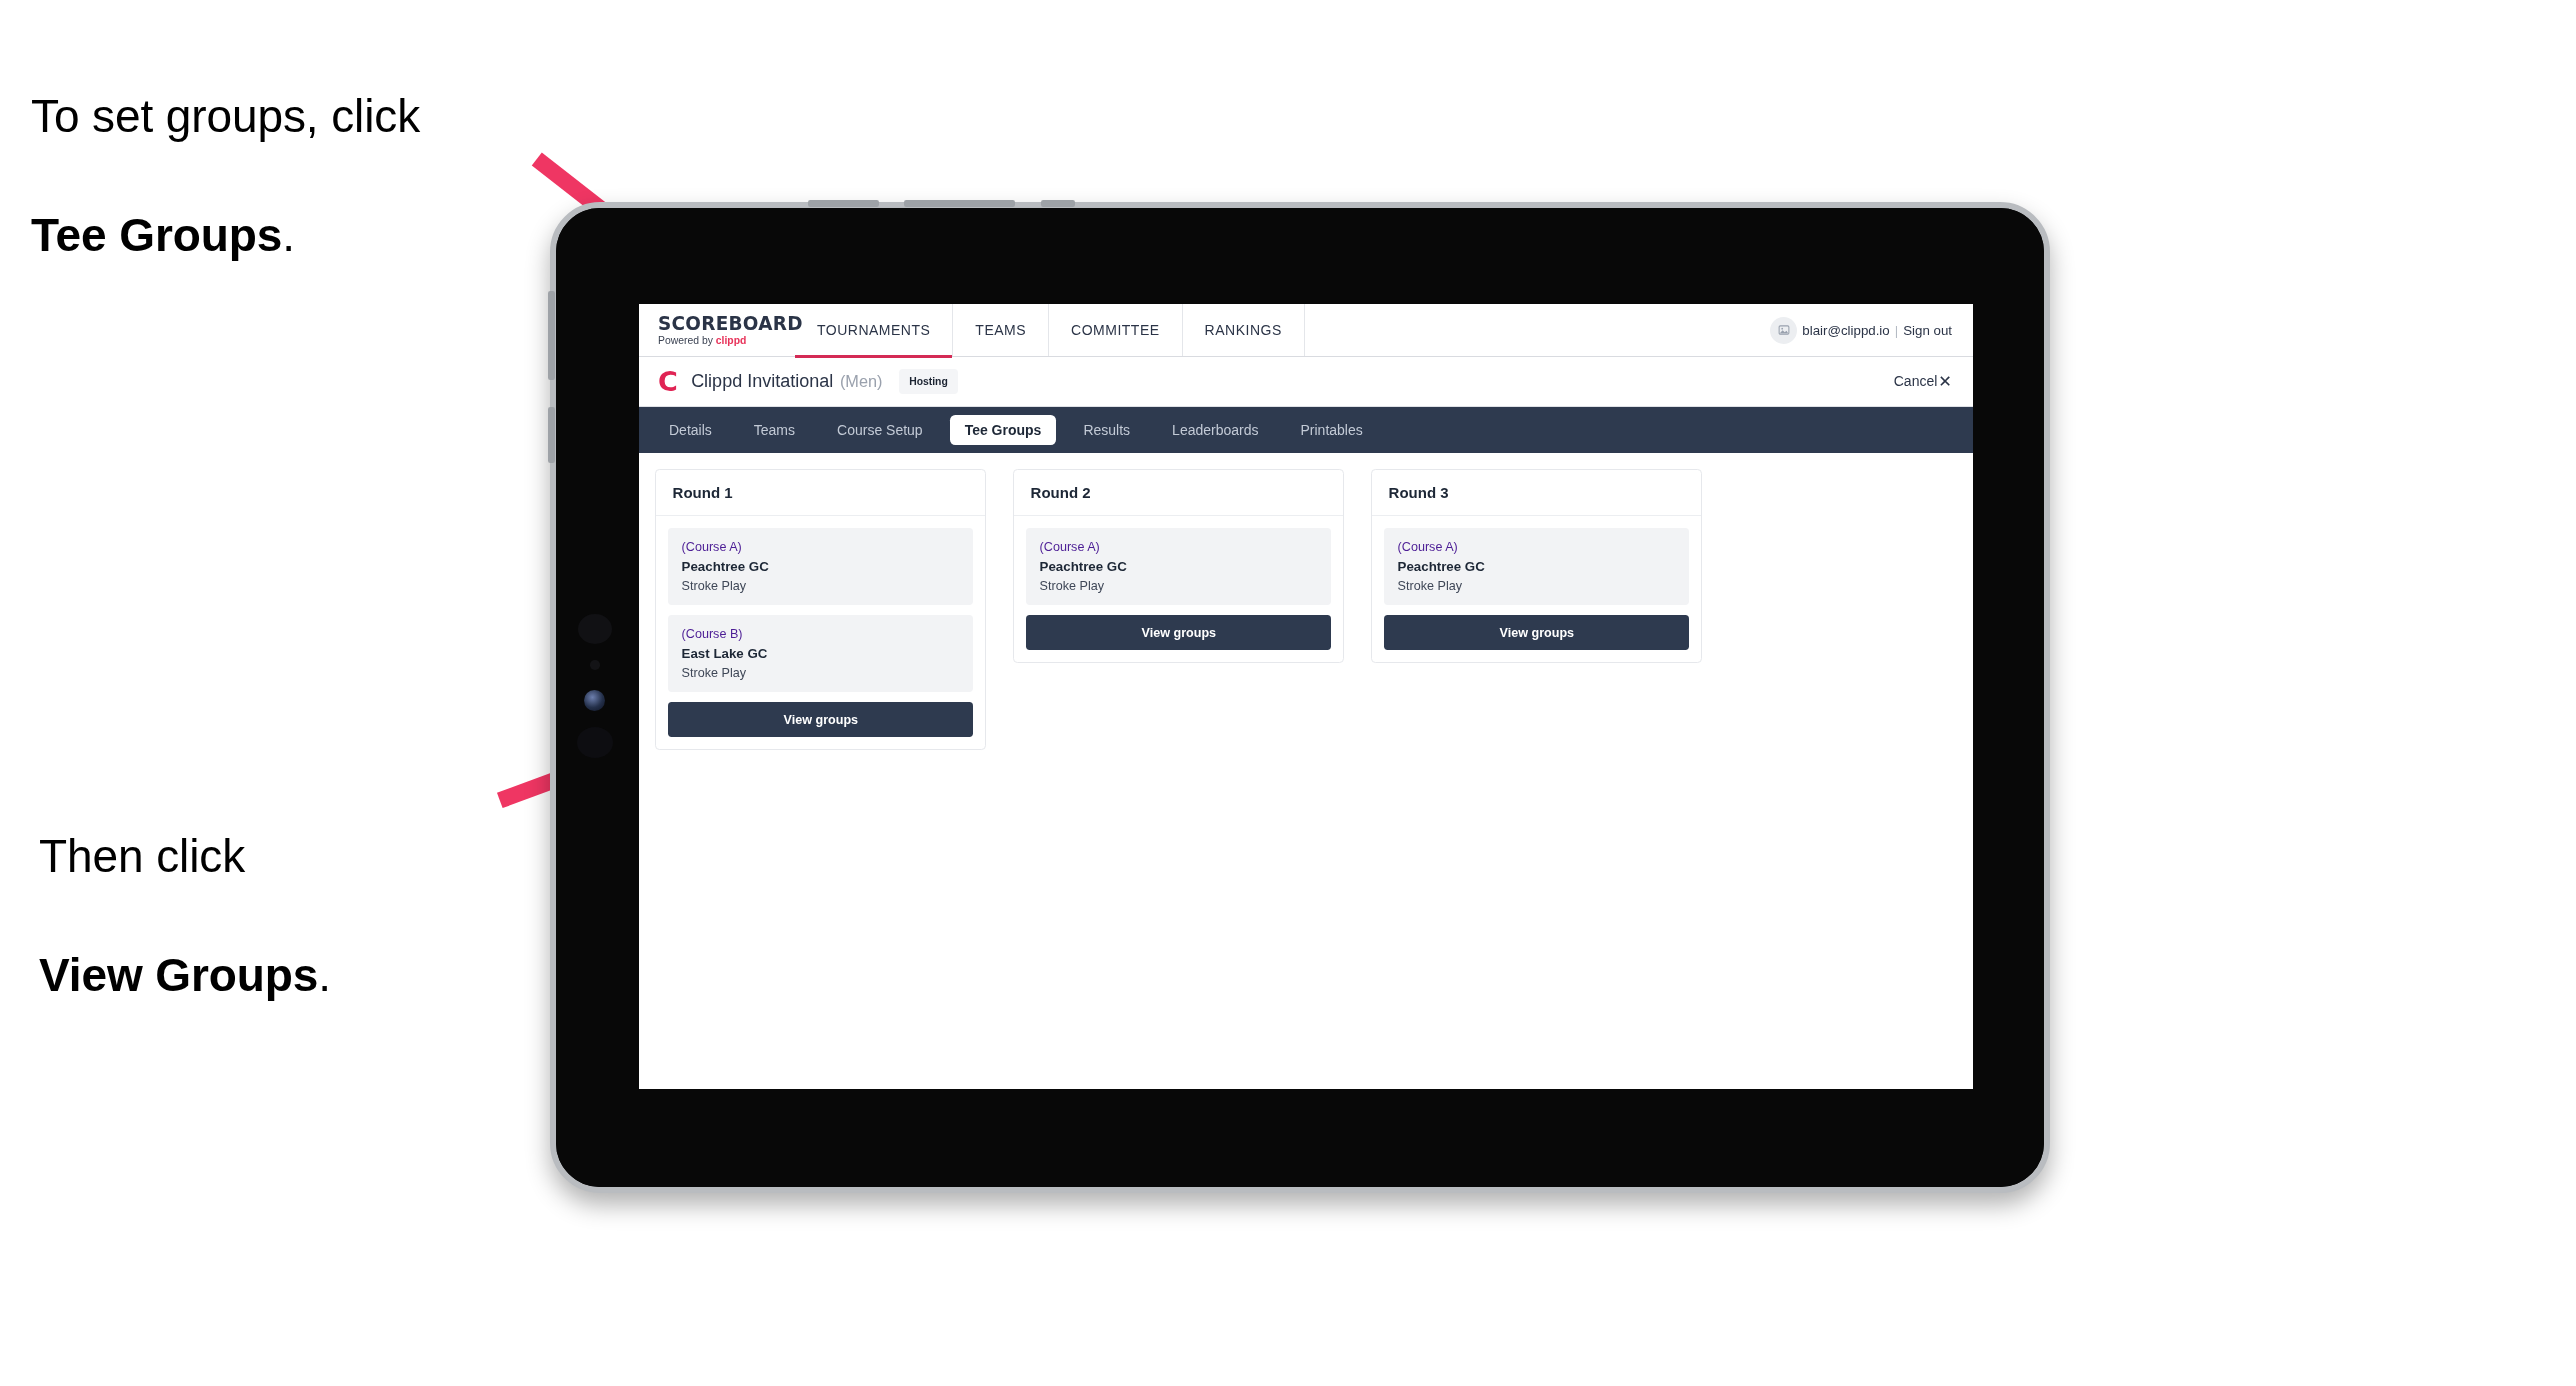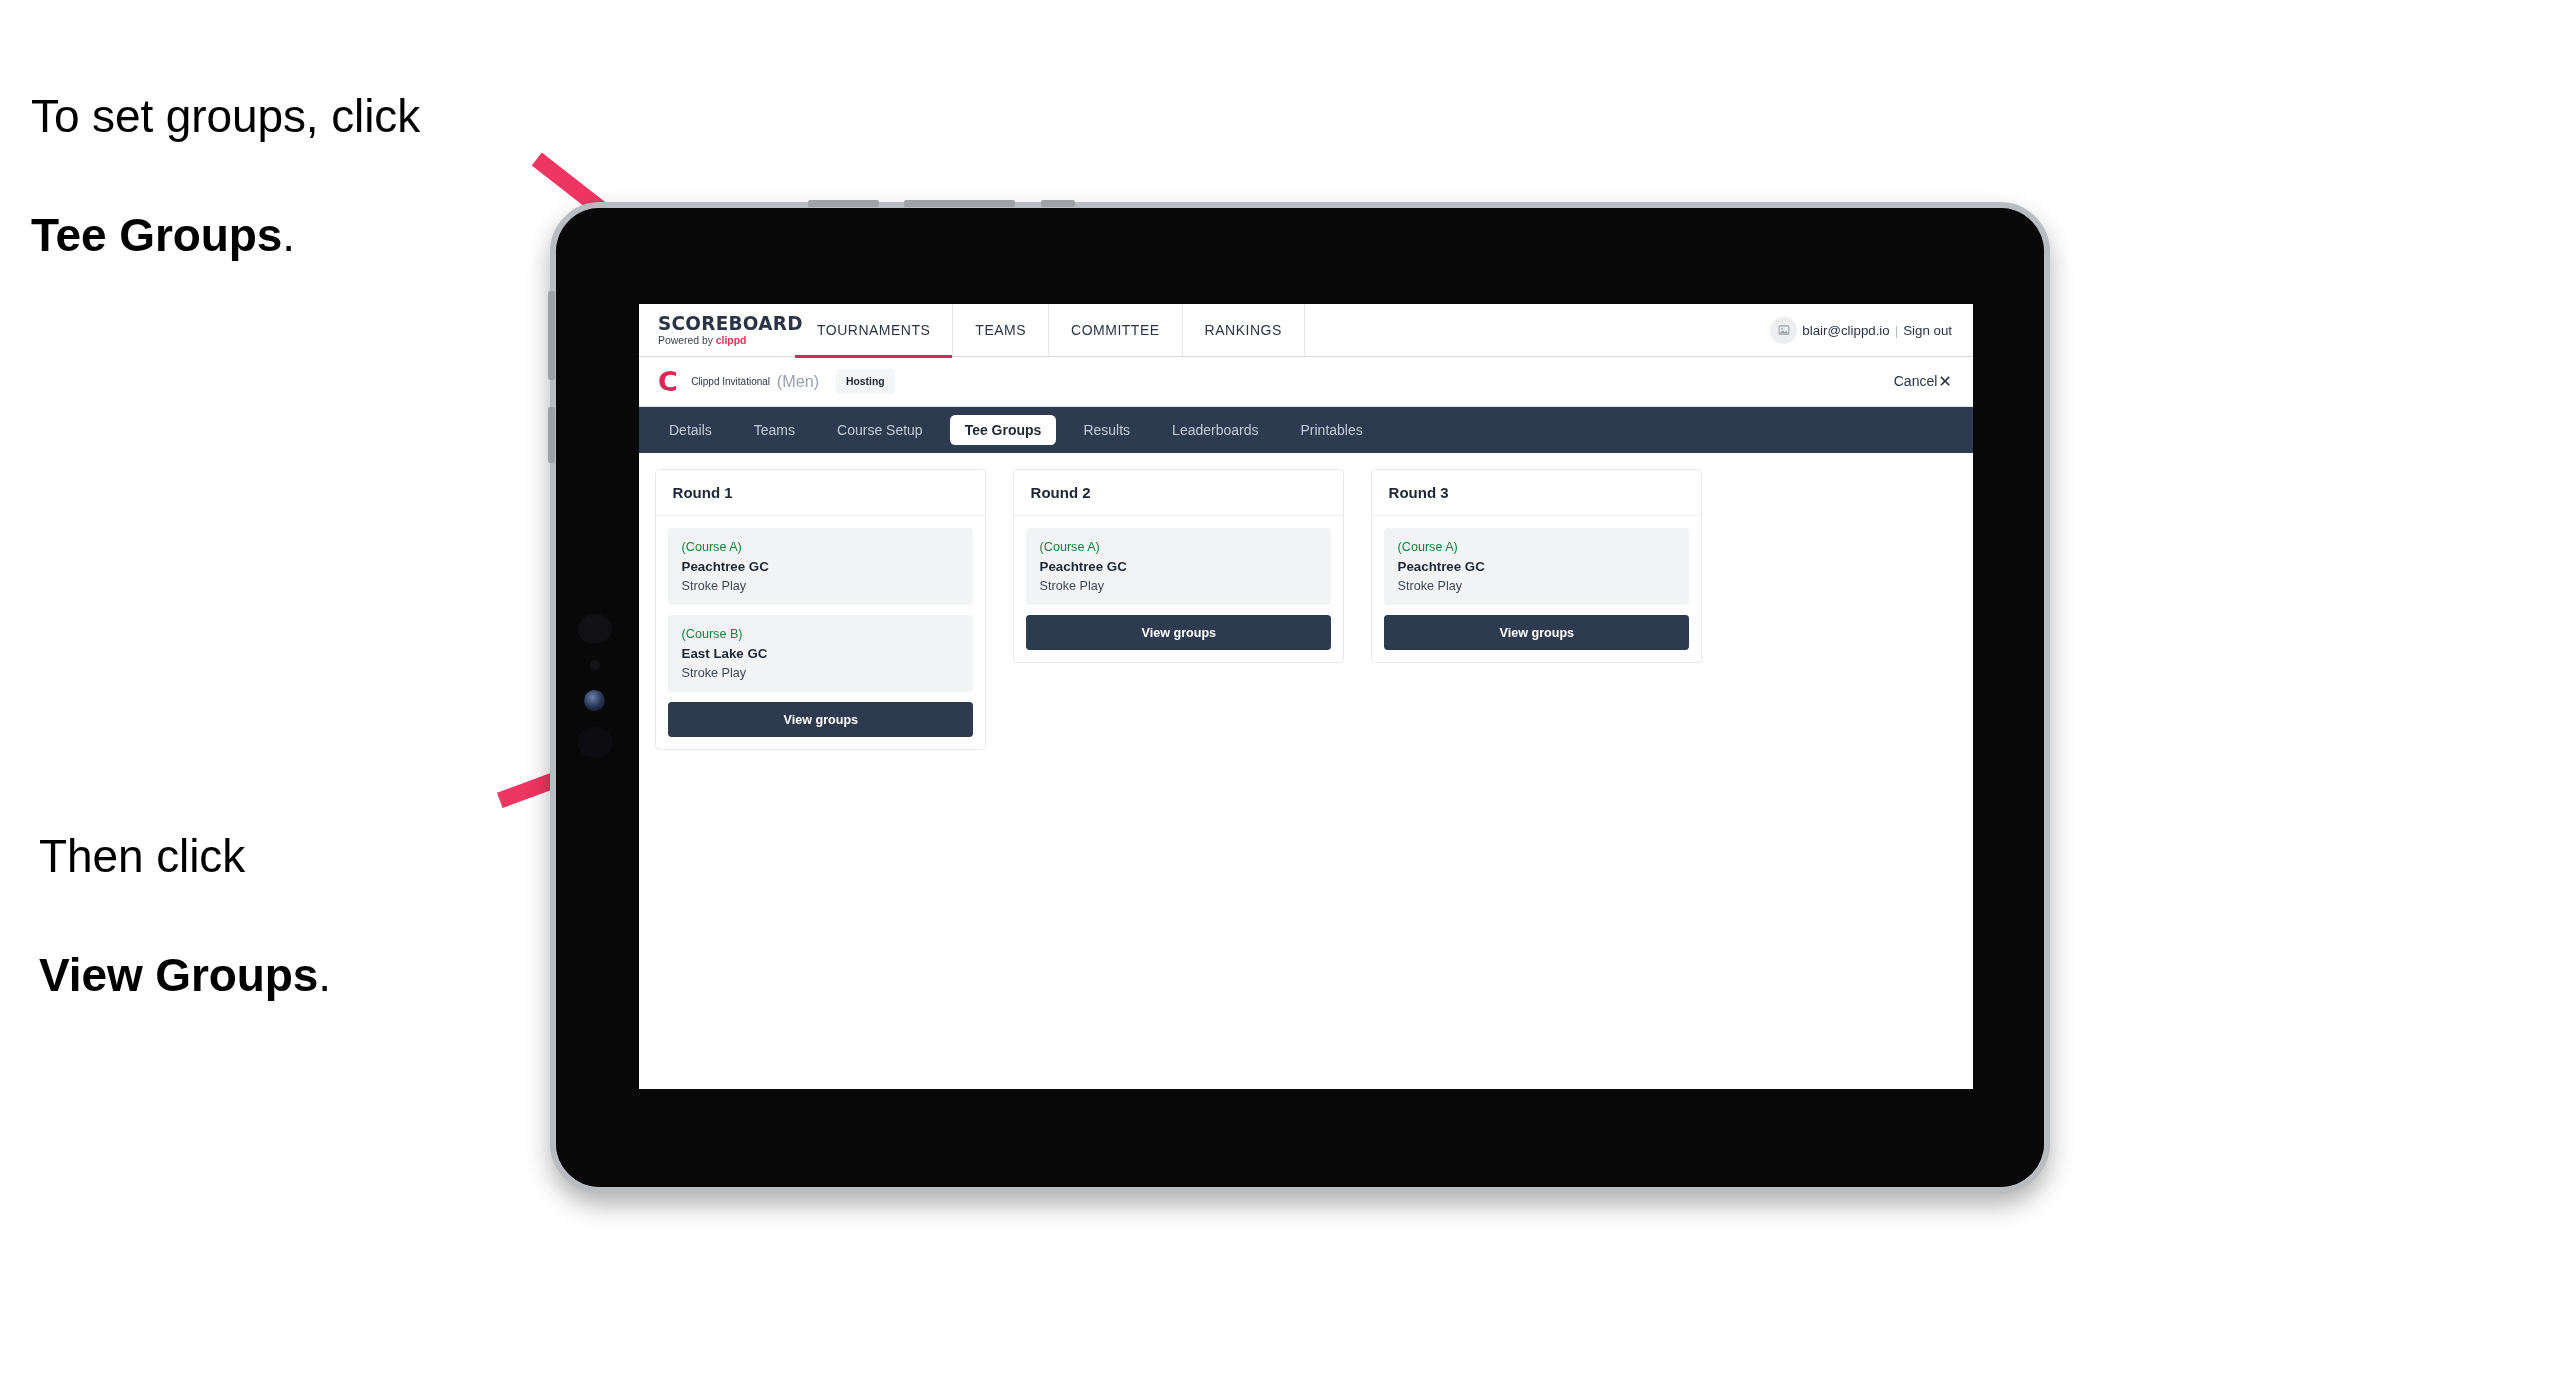--- a/index.html
+++ b/index.html
@@ -175,21 +175,21 @@
     padding: 0 21px 0 19px;
   }
   #brand-c {
     font-family: "DejaVu Sans", sans-serif;
     font-weight: bold;
     font-size: 27px;
     color: #e02454;
     line-height: 1;
     margin-right: 13.3px;
   }
-  #tourney-name { font-size: 10px; color: #2b3447; }
+  #tourney-name { font-size: 18px; color: #2b3447; }
   #tourney-gender { font-size: 16.3px; color: #9aa1ad; margin-left: 6.7px; }
   #hosting-badge {
     margin-left: 16.3px;
     background: #f4f5f7;
     border-radius: 3.7px;
     padding: 6.7px 10.4px;
     font-size: 10.4px;
     font-weight: bold;
     color: #1c2432;
   }
@@ -247,21 +247,21 @@
     font-weight: bold;
     color: #1d2736;
   }
   .round-body { padding: 12px; }
   .course-box {
     background: #f2f3f5;
     border-radius: 3.7px;
     padding: 12px 13.3px;
     margin-bottom: 10.4px;
   }
-  .course-label { font-size: 12.6px; color: #15803d; margin-bottom: 5.2px; }
+  .course-label { font-size: 12.6px; color: #4c1d95; margin-bottom: 5.2px; }
   .course-name  { font-size: 13.3px; font-weight: bold; color: #1d2736; margin-bottom: 4.4px; }
   .course-format{ font-size: 12.6px; color: #3f4757; }
   .view-groups-btn {
     width: 100%;
     background: #2e3a4f;
     color: #ffffff;
     font-size: 12.6px;
     font-weight: bold;
     text-align: center;
     padding: 10.4px 0;

